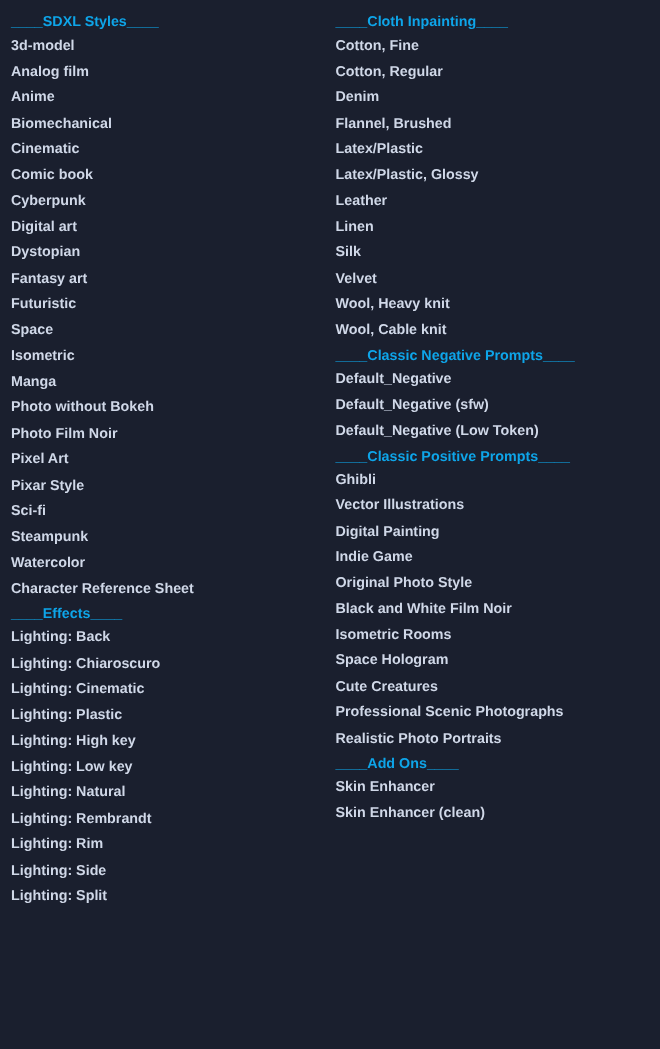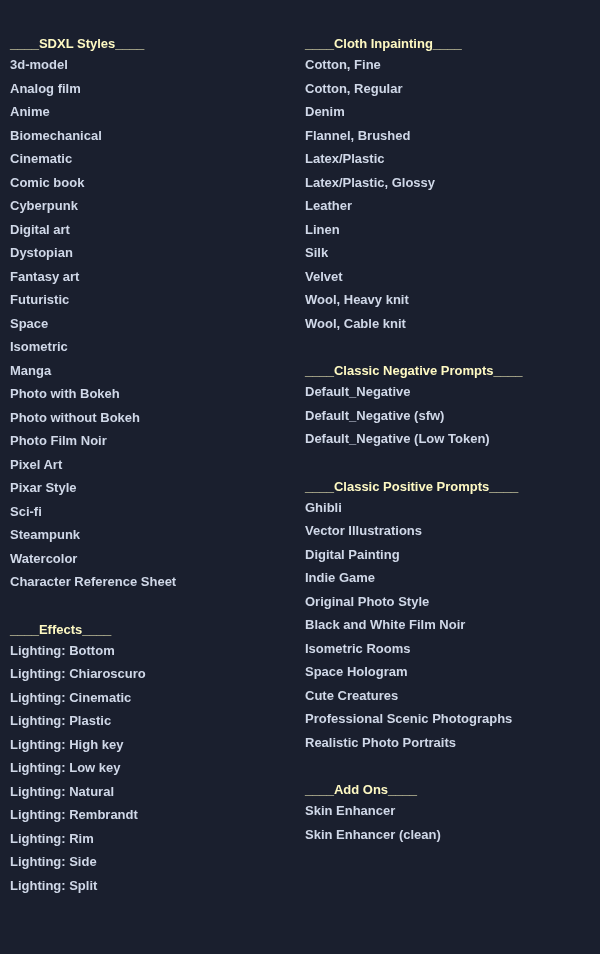--- a/index.html
+++ b/index.html
@@ -25,24 +25,23 @@
       display: flex;
       flex-direction: column;
     }
     .list-item {
       padding: 2px 0;
       line-height: 1.5;
       font-weight: bold;
       color: #d0d8e8;
     }
     .section-header {
-      color: #fef9c3;
+      color: #0ea5e9;
       font-weight: bold;
       padding: 4px 0 2px 0;
-      margin-top: 24px;
     }
   </style>
 </head>
 <body>
 
 <div class="columns-wrapper">
   <div class="column" id="left-col">
       <div class="section-header">____SDXL Styles____</div>
       <div class="list-item">3d-model</div>
       <div class="list-item">Analog film</div>
@@ -51,31 +50,30 @@
       <div class="list-item">Cinematic</div>
       <div class="list-item">Comic book</div>
       <div class="list-item">Cyberpunk</div>
       <div class="list-item">Digital art</div>
       <div class="list-item">Dystopian</div>
       <div class="list-item">Fantasy art</div>
       <div class="list-item">Futuristic</div>
       <div class="list-item">Space</div>
       <div class="list-item">Isometric</div>
       <div class="list-item">Manga</div>
-      <div class="list-item">Photo with Bokeh</div>
       <div class="list-item">Photo without Bokeh</div>
       <div class="list-item">Photo Film Noir</div>
       <div class="list-item">Pixel Art</div>
       <div class="list-item">Pixar Style</div>
       <div class="list-item">Sci-fi</div>
       <div class="list-item">Steampunk</div>
       <div class="list-item">Watercolor</div>
       <div class="list-item">Character Reference Sheet</div>
       <div class="section-header">____Effects____</div>
-      <div class="list-item">Lighting: Bottom</div>
+      <div class="list-item">Lighting: Back</div>
       <div class="list-item">Lighting: Chiaroscuro</div>
       <div class="list-item">Lighting: Cinematic</div>
       <div class="list-item">Lighting: Plastic</div>
       <div class="list-item">Lighting: High key</div>
       <div class="list-item">Lighting: Low key</div>
       <div class="list-item">Lighting: Natural</div>
       <div class="list-item">Lighting: Rembrandt</div>
       <div class="list-item">Lighting: Rim</div>
       <div class="list-item">Lighting: Side</div>
       <div class="list-item">Lighting: Split</div>

